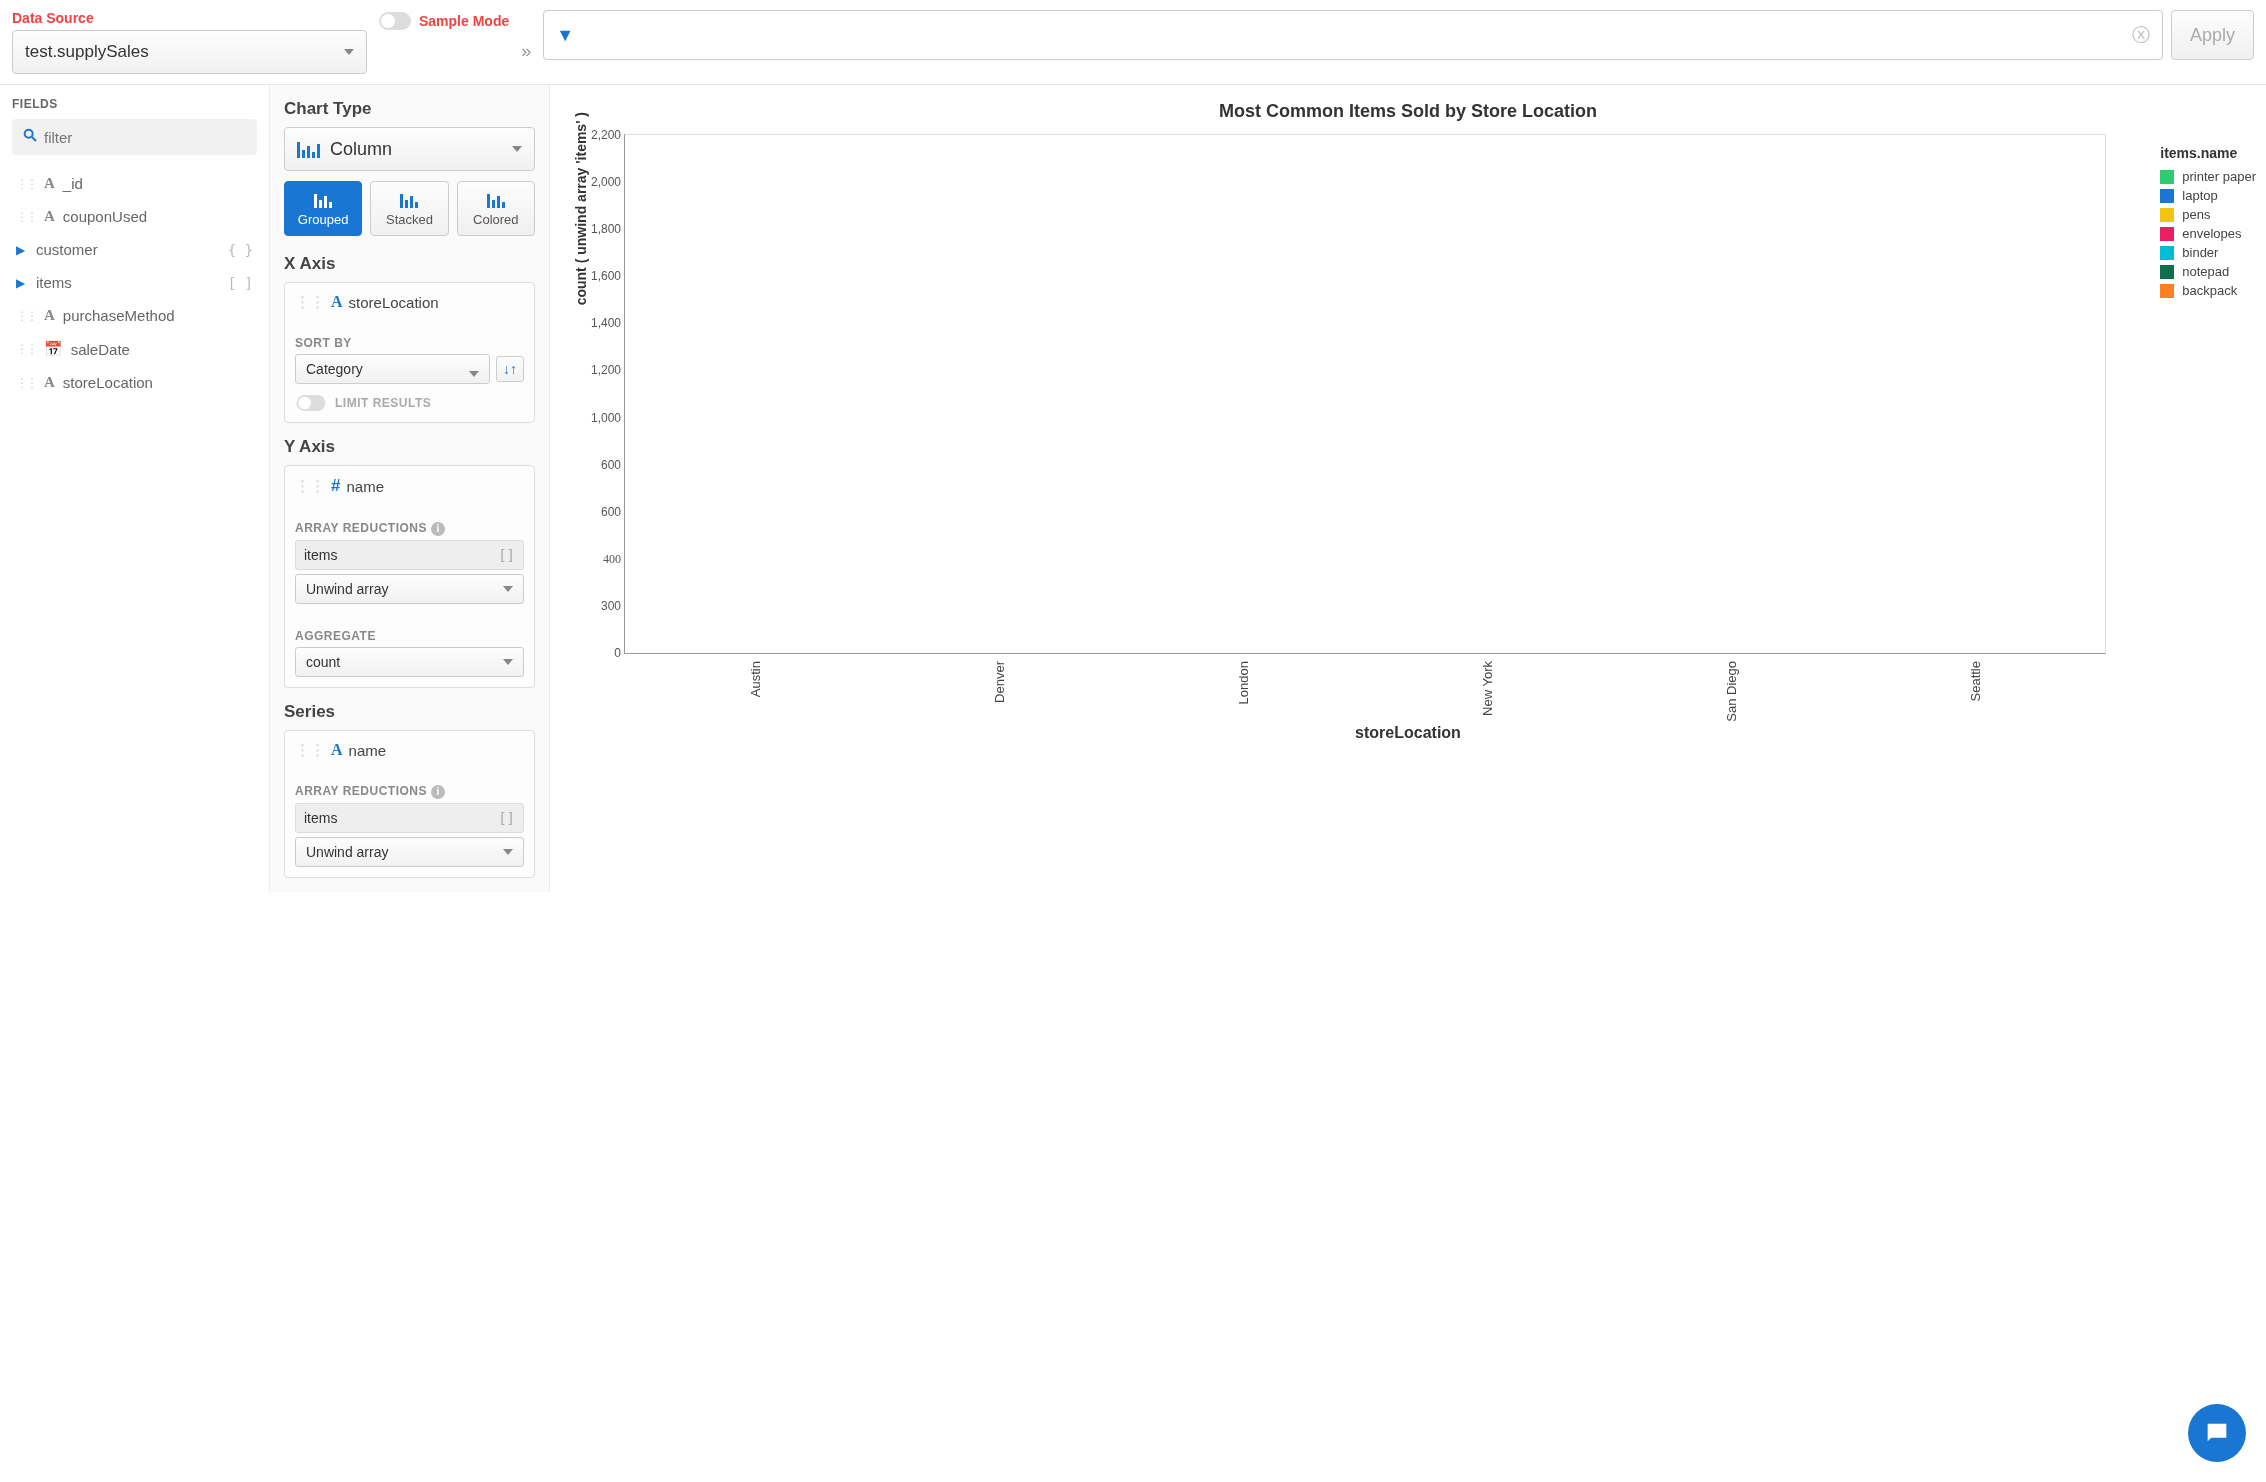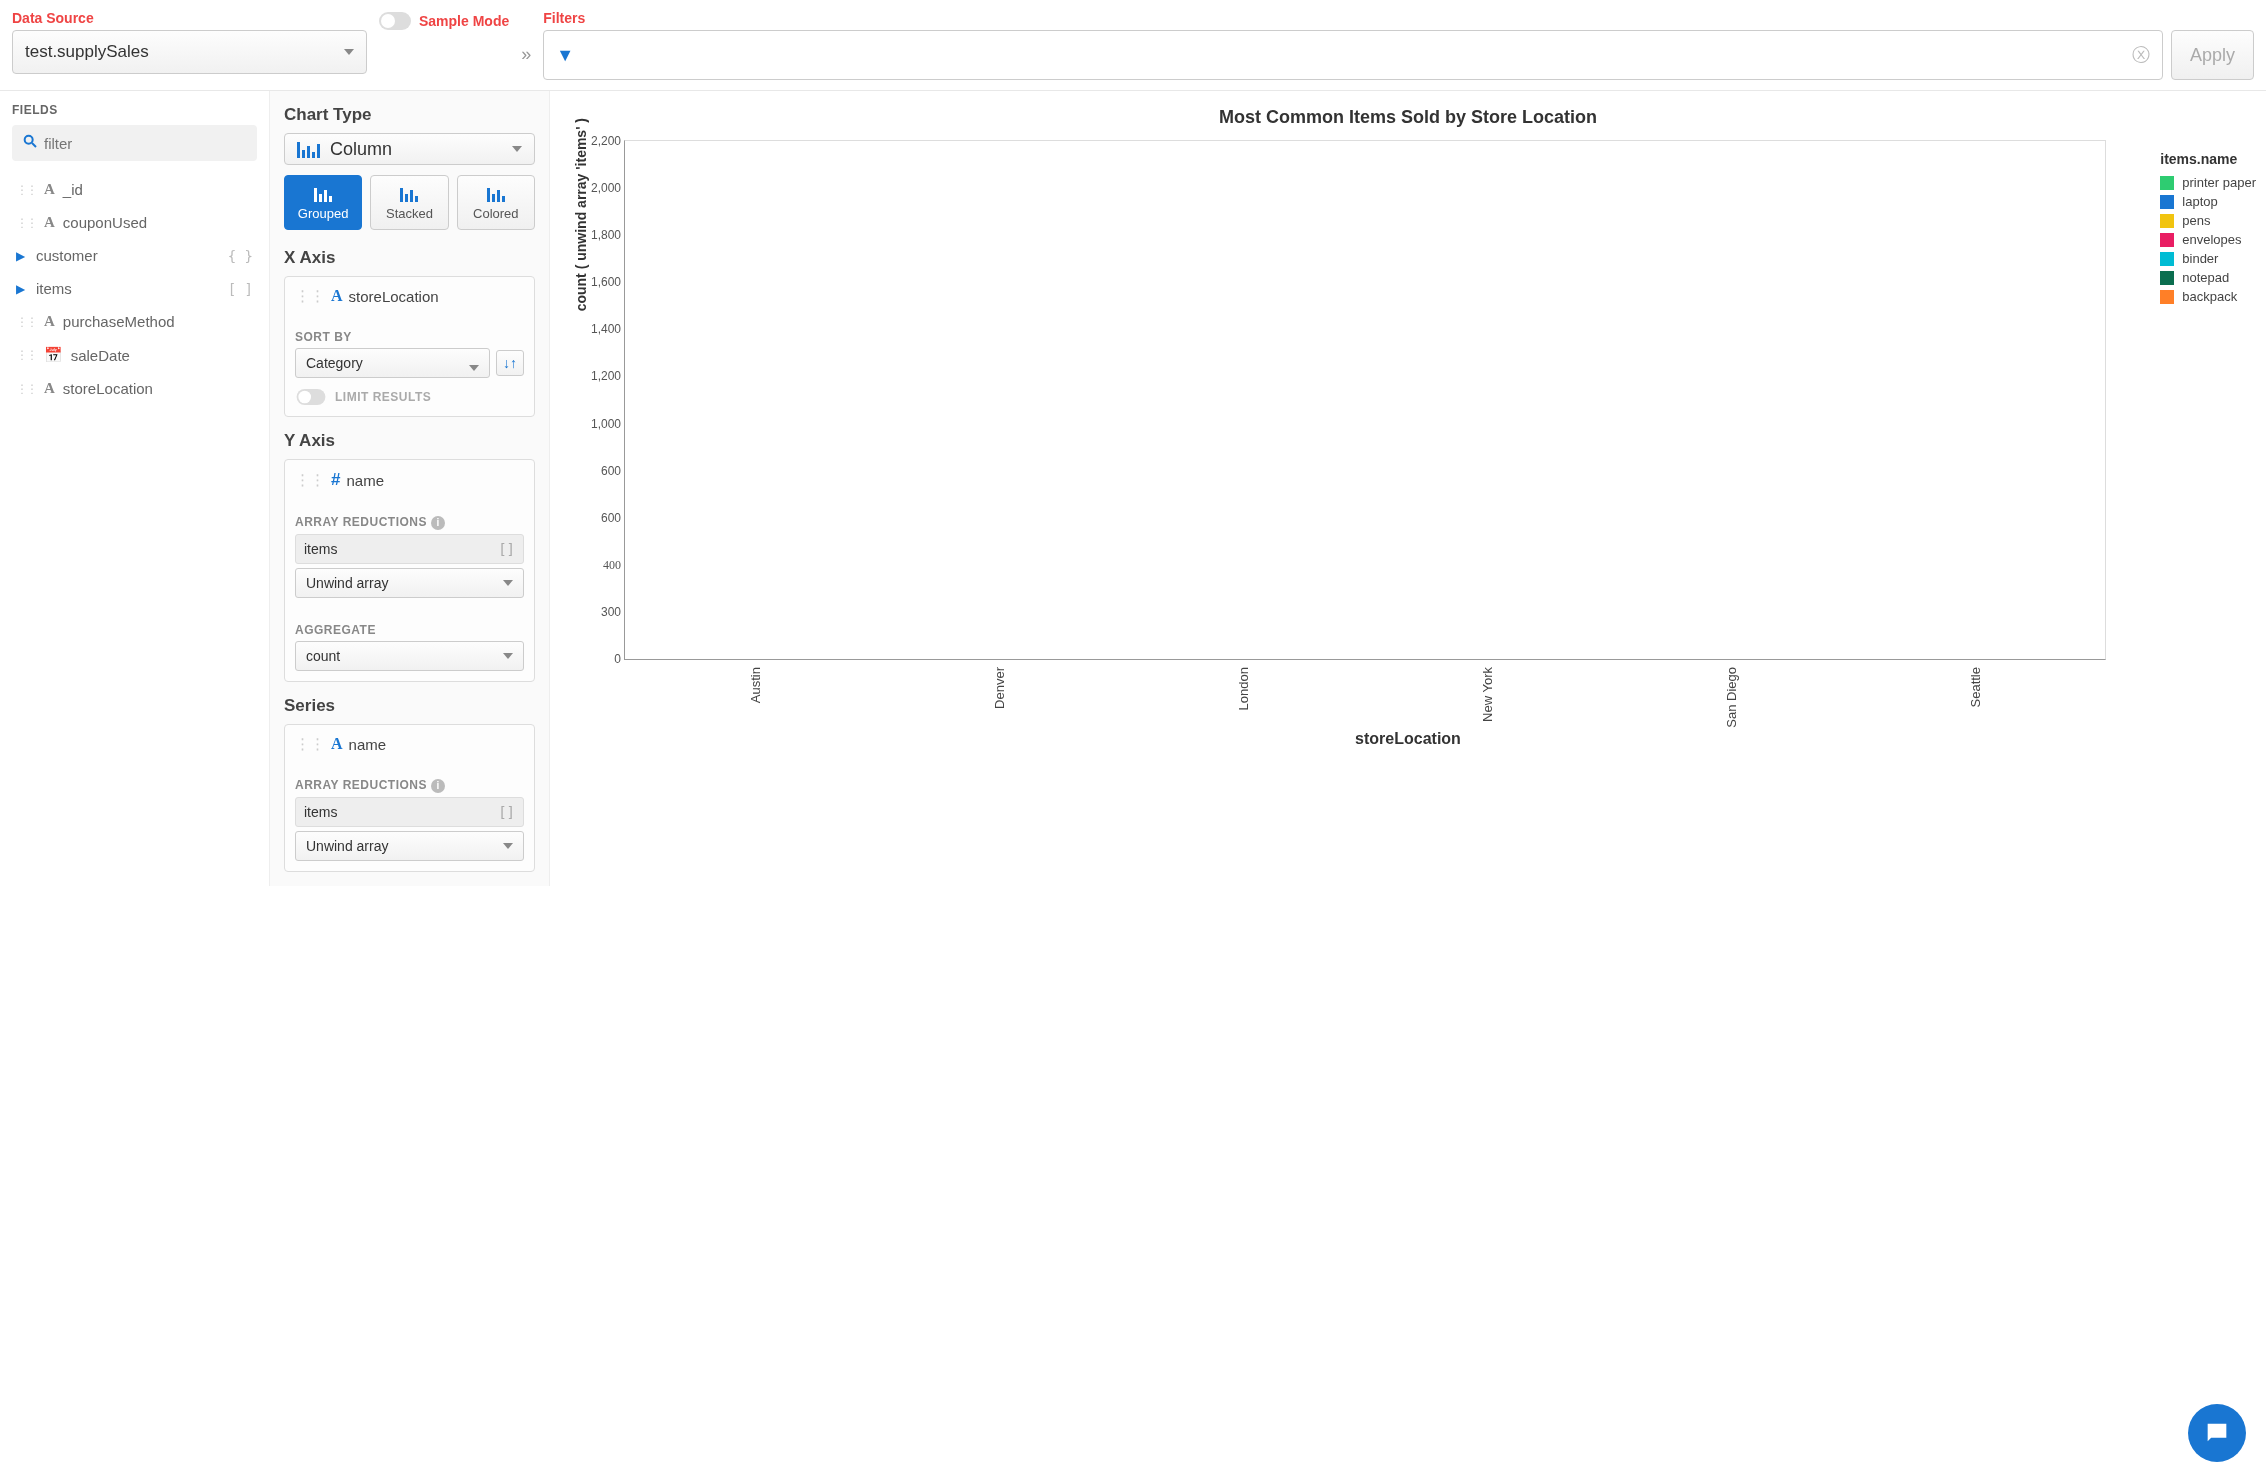--- a/index.html
+++ b/index.html
@@ -29,21 +29,21 @@
 .filter-input input { border: none; background: transparent; outline: none; font-size: 15px; color: #666; flex: 1; }
 .field-row { display: flex; align-items: center; gap: 8px; padding: 8px 4px; font-size: 15px; color: #666; cursor: pointer; }
 .field-row .chev { color: #1976d2; font-size: 12px; width: 12px; }
 .field-row .grip { color: #ccc; font-size: 12px; letter-spacing: -2px; }
 .field-row .type-icon { color: #888; font-family: Georgia, serif; font-weight: bold; font-size: 15px; }
 .field-row .type-icon.date { font-family: inherit; }
 .field-row .suffix { margin-left: auto; color: #bbb; font-size: 14px; font-family: monospace; }
 
 .config-panel { width: 280px; padding: 14px; border-right: 1px solid #eee; background: #fafafa; }
 .cfg-title { font-size: 17px; font-weight: 600; color: #444; margin-bottom: 8px; }
-.chart-type-select { border: 1px solid #ccc; border-radius: 4px; background: linear-gradient(#fdfdfd,#f1f1f1); display: flex; align-items: center; padding: 8px 12px; height: 32px; justify-content: space-between; }
+.chart-type-select { border: 1px solid #ccc; border-radius: 4px; background: linear-gradient(#fdfdfd,#f1f1f1); display: flex; align-items: center; padding: 8px 12px; height: 44px; justify-content: space-between; }
 .chart-type-select .ct-left { display: flex; align-items: center; gap: 10px; }
 .mini-bars { display: flex; align-items: flex-end; gap: 2px; height: 18px; }
 .mini-bars span { width: 3px; background: #1976d2; }
 .subtype-row { display: flex; gap: 8px; margin-top: 10px; }
 .subtype { flex: 1; border: 1px solid #ccc; border-radius: 4px; background: linear-gradient(#fdfdfd,#f0f0f0); padding: 8px 4px; text-align: center; font-size: 13px; color: #555; cursor: pointer; }
 .subtype.active { background: #1976d2; color: #fff; border-color: #1976d2; }
 .subtype .mini-bars { justify-content: center; margin: 0 auto 4px; }
 .subtype.active .mini-bars span { background: #fff; }
 
 .axis-card { border: 1px solid #ddd; border-radius: 4px; margin-top: 6px; padding: 10px; background: #fdfdfd; }
@@ -95,21 +95,20 @@
     </div>
   </div>
   <div class="tb-group sample-mode" style="margin-top:2px;">
     <div style="display:flex;align-items:center;gap:8px;margin-bottom:26px;">
       <div class="toggle"></div>
       <span class="tb-label" style="font-weight:600;">Sample Mode</span>
     </div>
   </div>
   <div class="expand-arrow">»</div>
   <div class="tb-group filters-col">
-    <div class="tb-label">Filters</div>
     <div class="filter-row">
       <div class="filter-box">
         <span class="filter-icon">▼</span>
         <span class="clear-x">ⓧ</span>
       </div>
       <button class="apply-btn">Apply</button>
     </div>
   </div>
 </div>
 

